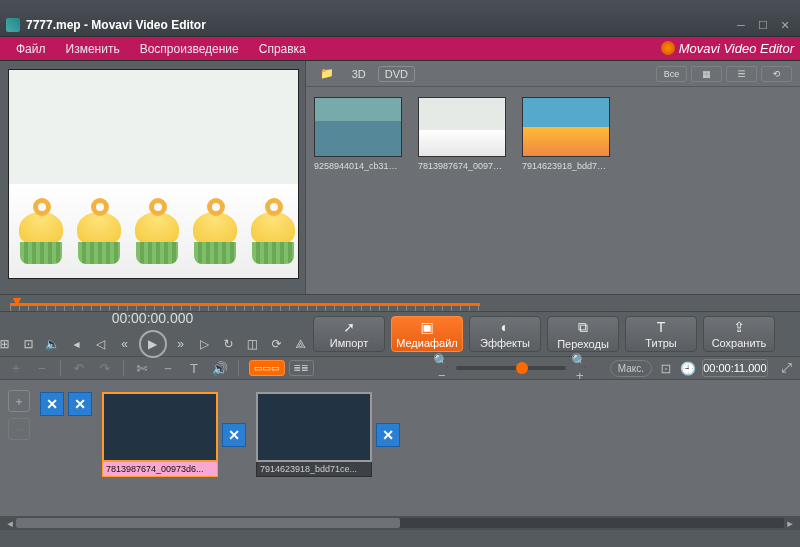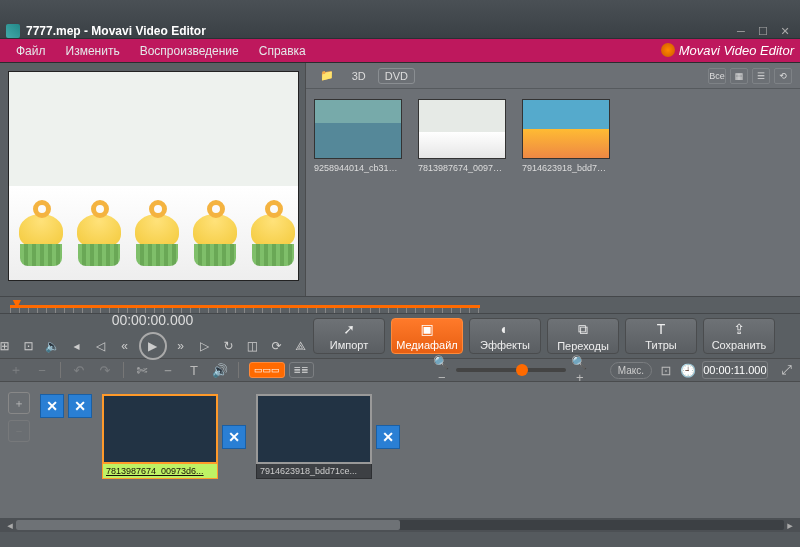--- a/index.html
+++ b/index.html
@@ -1,19 +1,19 @@
 <!DOCTYPE html>
 <html><head>
 <meta charset="utf-8">
 <style>
 * { margin:0; padding:0; box-sizing:border-box; font-family:Arial,sans-serif; user-select:none; }
 body { width:800px; height:547px; background:#555a5e; color:#ccc; font-size:11px; overflow:hidden; }
 
 
-.titlebar { height:39px; background:linear-gradient(#4a5055,#3a4045); display:flex; align-items:flex-end; padding:0 6px; border-bottom:1px solid #2a3034; }
+.titlebar { height:14px; background:linear-gradient(#4a5055,#3a4045); display:flex; align-items:flex-start; padding:18px 6px; border-bottom:1px solid #2a3034; }
 .titlebar .app-icon { width:14px; height:14px; background:linear-gradient(45deg,#4aa,#288); border-radius:2px; margin-right:6px; }
 .titlebar .title-text { color:#fff; font-size:12px; font-weight:bold; }
 .titlebar .spacer { flex:1; }
 .titlebar .win-ctrl { width:18px; height:14px; margin-left:4px; display:flex; align-items:center; justify-content:center; color:#aaa; }
 
 
 .menubar { height:24px; background:#be185d; display:flex; align-items:center; padding:0 6px; border-bottom:1px solid #2a2c2e; }
 .menubar .mitem { padding:3px 10px; color:#e5e8ea; font-size:12px; cursor:pointer; }
 .menubar .brand { margin-left:auto; display:flex; gap:4px; color:#fff; font-style:italic; font-size:13px; }
 .menubar .brand .brand-icon { width:14px; height:14px; background:radial-gradient(circle,#f80,#c50); border-radius:50%; }
@@ -26,21 +26,21 @@
 .cupcake { position:absolute; bottom:14px; }
 .cupcake .frost { width:44px; height:34px; background:radial-gradient(circle at 50% 20%,#ffe27a,#f3c93a); border-radius:50% 50% 40% 40%; }
 .cupcake .liner { width:42px; height:22px; background:repeating-linear-gradient(90deg,#7fbf6a 0 4px,#6aa856 4px 8px); margin:-4px auto 0; border-radius:0 0 8px 8px; }
 .cupcake .cheerio { width:18px; height:18px; border:5px solid #f4b340; border-radius:50%; position:absolute; top:-14px; left:14px; background:#fff0; }
 
 .media-panel { flex:1; background:#6c7075; border-left:1px solid #4a4c4e; display:flex; flex-direction:column; }
 .media-toolbar { height:26px; display:flex; align-items:center; padding:0 8px; gap:6px; border-bottom:1px solid #565a5e; }
 .mtool { padding:2px 6px; color:#ddd; font-size:11px; display:flex; align-items:center; gap:3px; cursor:pointer; }
 .mtool.boxed { border:1px solid #8a8e92; border-radius:3px; padding:1px 6px; }
 .media-toolbar .rsec { margin-left:auto; display:flex; gap:4px; align-items:center; }
-.rbtn { width:18px; height:16px; border:1px solid #7e8286; border-radius:2px; display:flex; align-items:center; justify-content:center; font-size:9px; color:#ddd; cursor:pointer; }
+.rbtn { width:31px; height:16px; border:1px solid #7e8286; border-radius:2px; display:flex; align-items:center; justify-content:center; font-size:9px; color:#ddd; cursor:pointer; }
 
 .media-grid { flex:1; padding:10px 8px; display:flex; gap:16px; align-items:flex-start; background:#6c7075; }
 .mclip { width:88px; display:flex; flex-direction:column; gap:4px; }
 .mclip .thumb { width:88px; height:60px; border:1px solid #333; background:#345; position:relative; overflow:hidden; }
 .mclip .caption { font-size:9px; color:#ddd; white-space:nowrap; overflow:hidden; text-overflow:ellipsis; text-align:left; }
 
 .thumb .mini-cupcakes { position:absolute; inset:0; background:linear-gradient(#e6eae6 55%,#fff 55%,#e6e6e6); }
 .thumb .portrait { position:absolute; inset:0; background:linear-gradient(#7aa 40%,#589 40%); }
 .thumb .landscape { position:absolute; inset:0; background:linear-gradient(#5ac 50%,#fb3 50%,#e84); }
 
@@ -82,21 +82,21 @@
 
 .timeline { flex:1; background:#6a6e72; padding:12px 8px 8px 40px; display:flex; align-items:flex-start; gap:10px; position:relative; height:136px; }
 .tl-add { position:absolute; left:8px; top:10px; width:22px; height:22px; border:1px solid #888; border-radius:3px; display:flex; align-items:center; justify-content:center; color:#bbb; cursor:pointer; }
 .tl-remove { position:absolute; left:8px; top:38px; width:22px; height:22px; border:1px solid #888; border-radius:3px; display:flex; align-items:center; justify-content:center; color:#888; cursor:pointer; opacity:.45; }
 
 .clip-group { display:flex; align-items:center; gap:4px; }
 .tl-clip { display:flex; flex-direction:column; width:116px; }
 .tl-clip .tframe { width:116px; height:70px; border:2px solid #999; background:#234; position:relative; overflow:hidden; }
 .tl-clip.selected .tframe { border-color:#ff9a2a; }
 .tl-clip .tcap { font-size:9px; background:#3d4044; color:#ccc; padding:2px 3px; white-space:nowrap; overflow:hidden; text-overflow:ellipsis; border:1px solid #2d2f32; border-top:none; }
-.tl-clip.selected .tcap { background:#bef264; color:#1a1108; border-color:#ff9a2a;text-decoration:underline; }
+.tl-clip.selected .tcap { background:#f9a8d4; color:#1a1108; border-color:#ff9a2a; }
 
 .tx { width:24px; height:24px; background:#2a7fd4; display:flex; align-items:center; justify-content:center; color:#fff; font-weight:bold; font-size:14px; cursor:pointer; border:1px solid #1a5fa4; }
 
 
 .bottom-scroll { height:14px; background:#4c5054; display:flex; align-items:center; padding:0 4px; }
 .bottom-scroll .sb-track { flex:1; height:10px; background:#3c4044; border-radius:2px; position:relative; }
 .bottom-scroll .sb-thumb { position:absolute; left:0; width:50%; height:100%; background:#6e7276; border-radius:2px; }
 .bottom-scroll .sb-arrow { width:12px; color:#aaa; text-align:center; cursor:pointer; }
 </style>
 </head>

